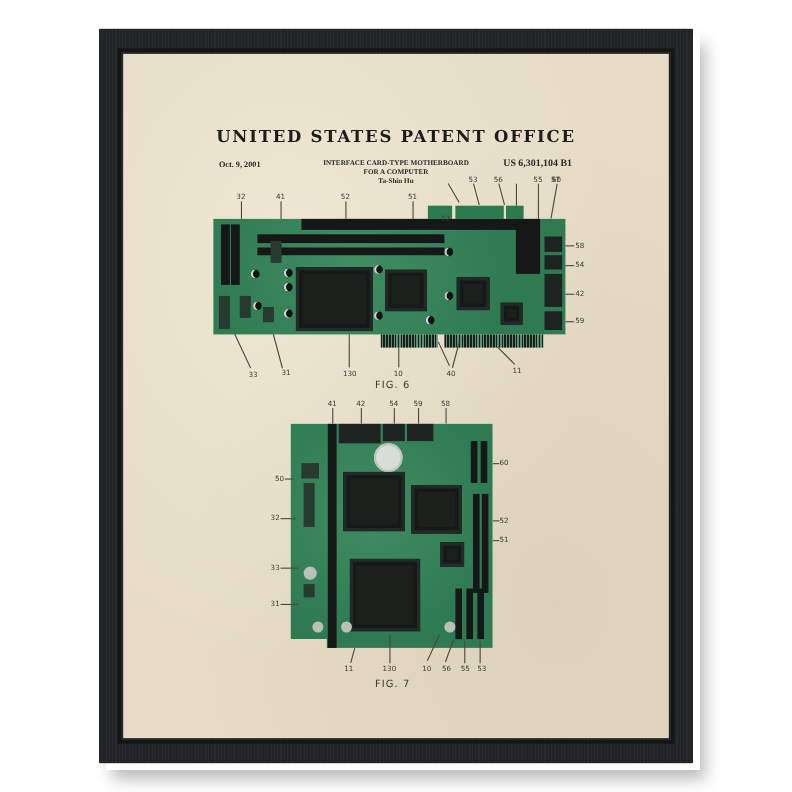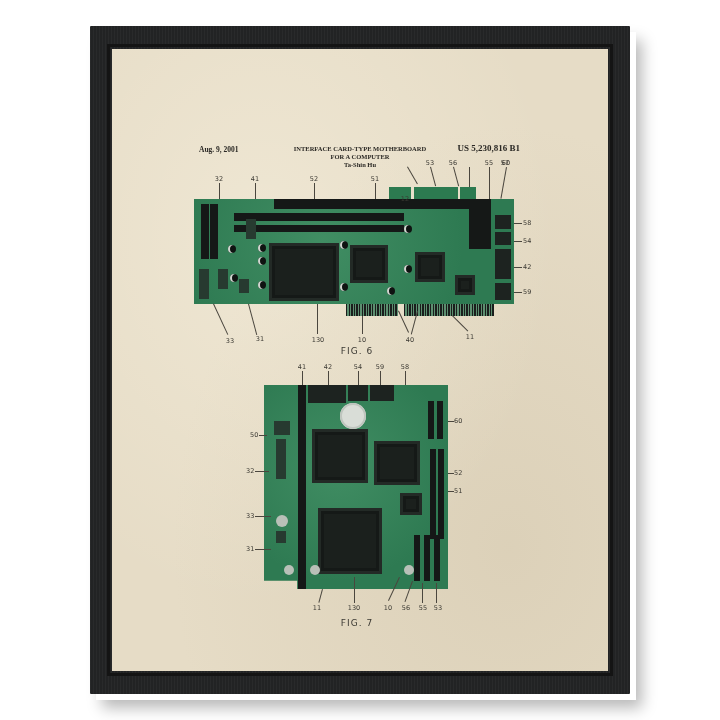--- a/index.html
+++ b/index.html
@@ -34,27 +34,28 @@
   .silver { position:absolute; border-radius:50%; background:#b9c0b8; }
 </style>
 </head>
 <body>
 
 <div class="shadow"></div>
 <div class="frame">
   <div class="frame-inner-bevel"></div>
   <div class="paper">
 
-    <div class="hdr hdr-date">Aug. 9, 2001</div>
+    <div class="title">UNITED STATES PATENT OFFICE</div>
+    <div class="hdr hdr-date">Oct. 9, 2001</div>
     <div class="hdr hdr-center">
       <div>INTERFACE CARD-TYPE MOTHERBOARD</div>
       <div>FOR A COMPUTER</div>
       <div>Ta-Shin Hu</div>
     </div>
-    <div class="hdr hdr-num">US 5,230,816 B1</div>
+    <div class="hdr hdr-num">US 6,301,104 B1</div>
 
     <div>
 
       <div class="tab" style="left:277px;top:138px;width:22px;height:12px;"></div>
       <div class="tab" style="left:302px;top:138px;width:44px;height:12px;"></div>
       <div class="tab" style="left:348px;top:138px;width:16px;height:12px;"></div>
 
       <div class="pcb" style="left:82px;top:150px;width:320px;height:105px;">
         <div class="slot" style="left:7px;top:5px;width:8px;height:55px;"></div>
         <div class="slot" style="left:16px;top:5px;width:8px;height:55px;"></div>

